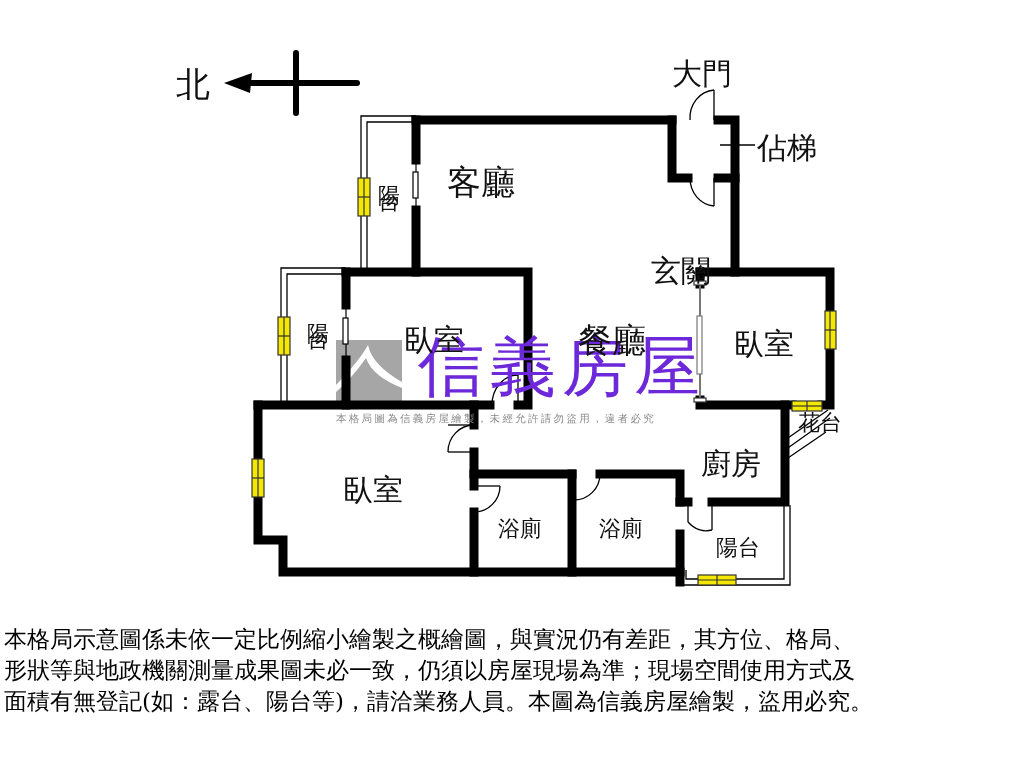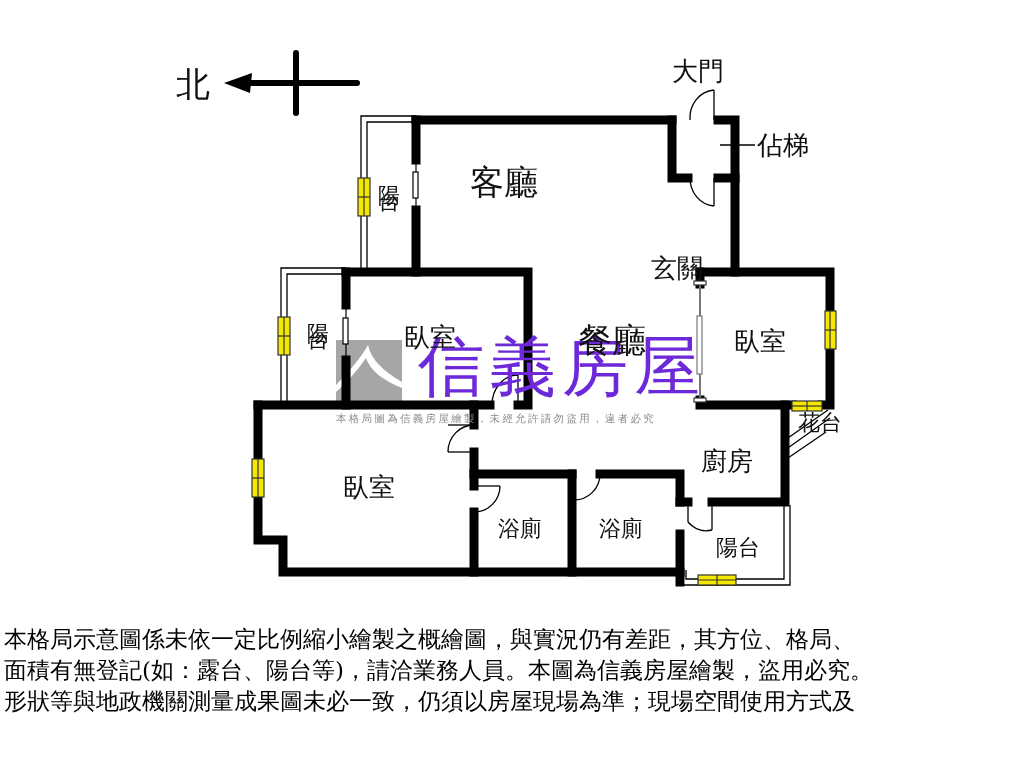--- a/index.html
+++ b/index.html
@@ -2,21 +2,21 @@
 <html><head>
 <meta charset="utf-8">
 <style>
   html, body { margin:0; padding:0; background:#ffffff; }
   body { width:1024px; height:768px; position:relative; overflow:hidden;
          font-family: "DejaVu Serif", "Liberation Serif", serif; }
   #plan { position:absolute; left:0; top:0; width:1024px; height:600px; }
   .label { position:absolute; color:#111; white-space:nowrap;
            font-family: "DejaVu Serif", "Liberation Serif", serif; }
   .big { font-size:34px; }
-  .mid { font-size:26px; }
+  .mid { font-size:30px; }
   .sm  { font-size:22px; }
   .vert { writing-mode: vertical-rl; letter-spacing:4px; }
   .wm-text { position:absolute; left:336px; top:412px; font-size:10.5px; color:#8a8a8a;
              letter-spacing:2.3px; font-family:Liberation Mono, monospace; white-space:nowrap; }
   .wm-brand { position:absolute; left:418px; top:334px; font-size:66px; color:#6d28d9;
               letter-spacing:6px; font-family:"DejaVu Sans","Liberation Sans",sans-serif; white-space:nowrap; line-height:1; }
   #disclaimer { position:absolute; left:4px; top:624px; width:1020px; font-size:23px; line-height:31px;
                 color:#000; font-family:"DejaVu Serif","Liberation Serif",serif; }
   #disclaimer div { white-space:nowrap; }
 </style>
@@ -153,31 +153,31 @@
       </g>
   </g>
 </svg>
 
 <div class="wm-brand">信義房屋</div>
 <div class="wm-text">本格局圖為信義房屋繪製，未經允許請勿盜用，違者必究</div>
 
 <div class="label big" style="left:176px;top:62px;">北</div>
 <div class="label mid" style="left:672px;top:54px;">大門</div>
 <div class="label mid" style="left:757px;top:128px;">佔梯</div>
-<div class="label big" style="left:470px;top:160px;">客廳</div>
+<div class="label big" style="left:447px;top:160px;">客廳</div>
 <div class="label mid" style="left:651px;top:212px;margin-top:39px;">玄關</div>
 <div class="label sm vert" style="left:374px;top:168px;">陽台</div>
 <div class="label sm vert" style="left:303px;top:306px;">陽台</div>
 <div class="label mid" style="left:404px;top:320px;">臥室</div>
 <div class="label big" style="left:578px;top:306px;margin-top:12px;">餐廳</div>
 <div class="label mid" style="left:734px;top:324px;">臥室</div>
 <div class="label sm" style="left:798px;top:408px;">花台</div>
 <div class="label mid" style="left:701px;top:444px;">廚房</div>
 <div class="label mid" style="left:343px;top:470px;">臥室</div>
 <div class="label sm" style="left:498px;top:514px;">浴廁</div>
 <div class="label sm" style="left:599px;top:514px;">浴廁</div>
 <div class="label sm" style="left:716px;top:533px;">陽台</div>
 
 <div id="disclaimer">
   <div>本格局示意圖係未依一定比例縮小繪製之概繪圖，與實況仍有差距，其方位、格局、</div>
+  <div>形狀等與地政機關測量成果圖未必一致，仍須以房屋現場為準；現場空間使用方式及</div>
   <div>面積有無登記(如：露台、陽台等)，請洽業務人員。本圖為信義房屋繪製，盜用必究。</div>
-  <div>形狀等與地政機關測量成果圖未必一致，仍須以房屋現場為準；現場空間使用方式及</div>
 </div>
 
 </body></html>

